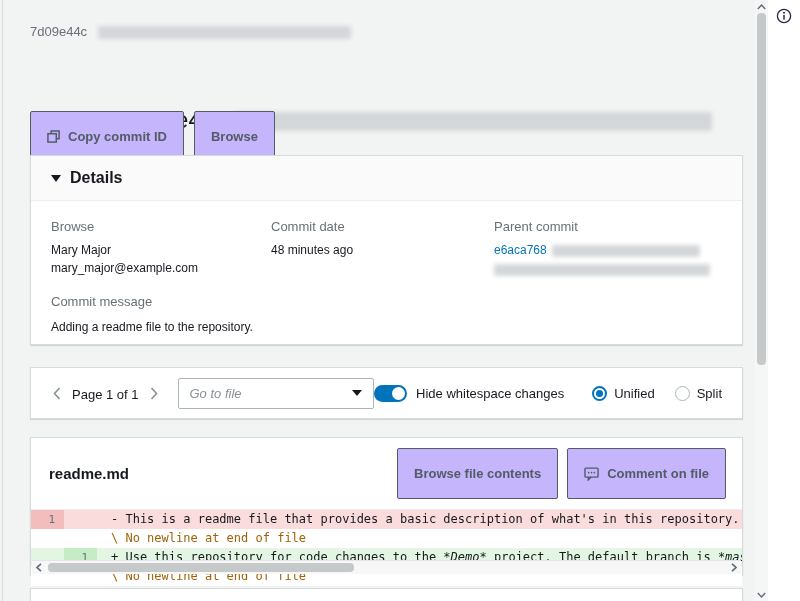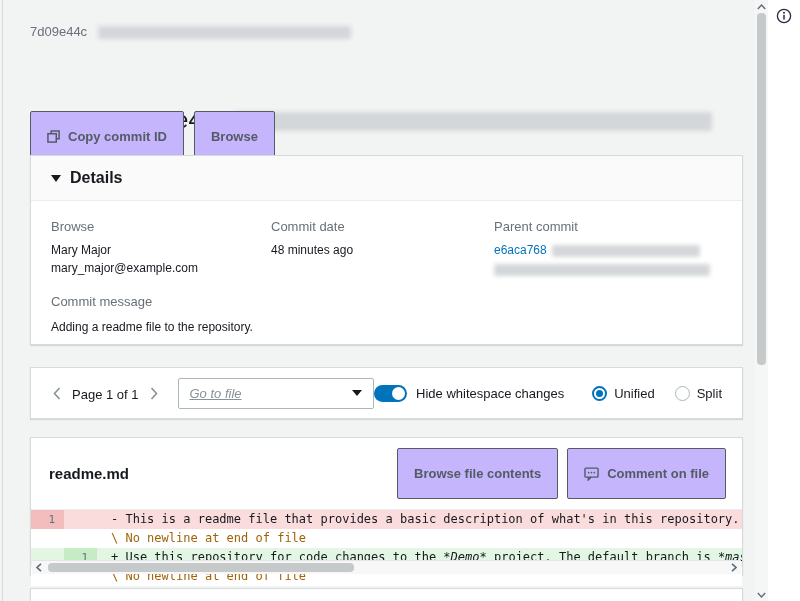--- a/index.html
+++ b/index.html
@@ -50,21 +50,21 @@
   .commit-msg { margin-top:17px; }
   .commit-msg .field-value { margin-top:9px; }
 
   
   .panel-toolbar { top:367px; height:52px; }
   .toolbar-inner { display:flex; align-items:center; height:100%; padding:0 20px; }
   .pager { display:flex; align-items:flex-end; gap:9px; }
   .pager-btn { background:none; border:none; cursor:pointer; padding:2px; display:flex; }
   .pager-label { font-size:13px; color:#16191f; white-space:nowrap; }
   .goto-select { margin-left:18px; width:200px; height:31px; border:1px solid #aab7b8; border-radius:2px; background:#fff; display:flex; align-items:center; padding:0 11px; cursor:pointer; }
-  .goto-placeholder { color:#879196; font-style:italic; flex:1;text-decoration:underline; }
+  .goto-placeholder { color:#879196; font-style:italic; flex:1; }
   .select-caret { width:0; height:0; border-left:5px solid transparent; border-right:5px solid transparent; border-top:6px solid #16191f; }
   .toolbar-right { margin-left:auto; display:flex; align-items:center; }
   .toggle { width:33px; height:17px; border-radius:9px; background:#0073bb; position:relative; cursor:pointer; flex:none; }
   .toggle::after { content:''; position:absolute; top:2px; right:2px; width:13px; height:13px; border-radius:50%; background:#fff; }
   .toggle-label { margin-left:9px; white-space:nowrap; }
   .radio-group { display:flex; align-items:center; margin-left:28px; gap:20px; }
   .radio-opt { display:flex; align-items:center; gap:7px; cursor:pointer; }
   .radio { width:15px; height:15px; border-radius:50%; border:1px solid #aab7b8; background:#fff; flex:none; position:relative; }
   .radio.checked { border:2px solid #0073bb; }
   .radio.checked::after { content:''; position:absolute; inset:2px; border-radius:50%; background:#0073bb; }

